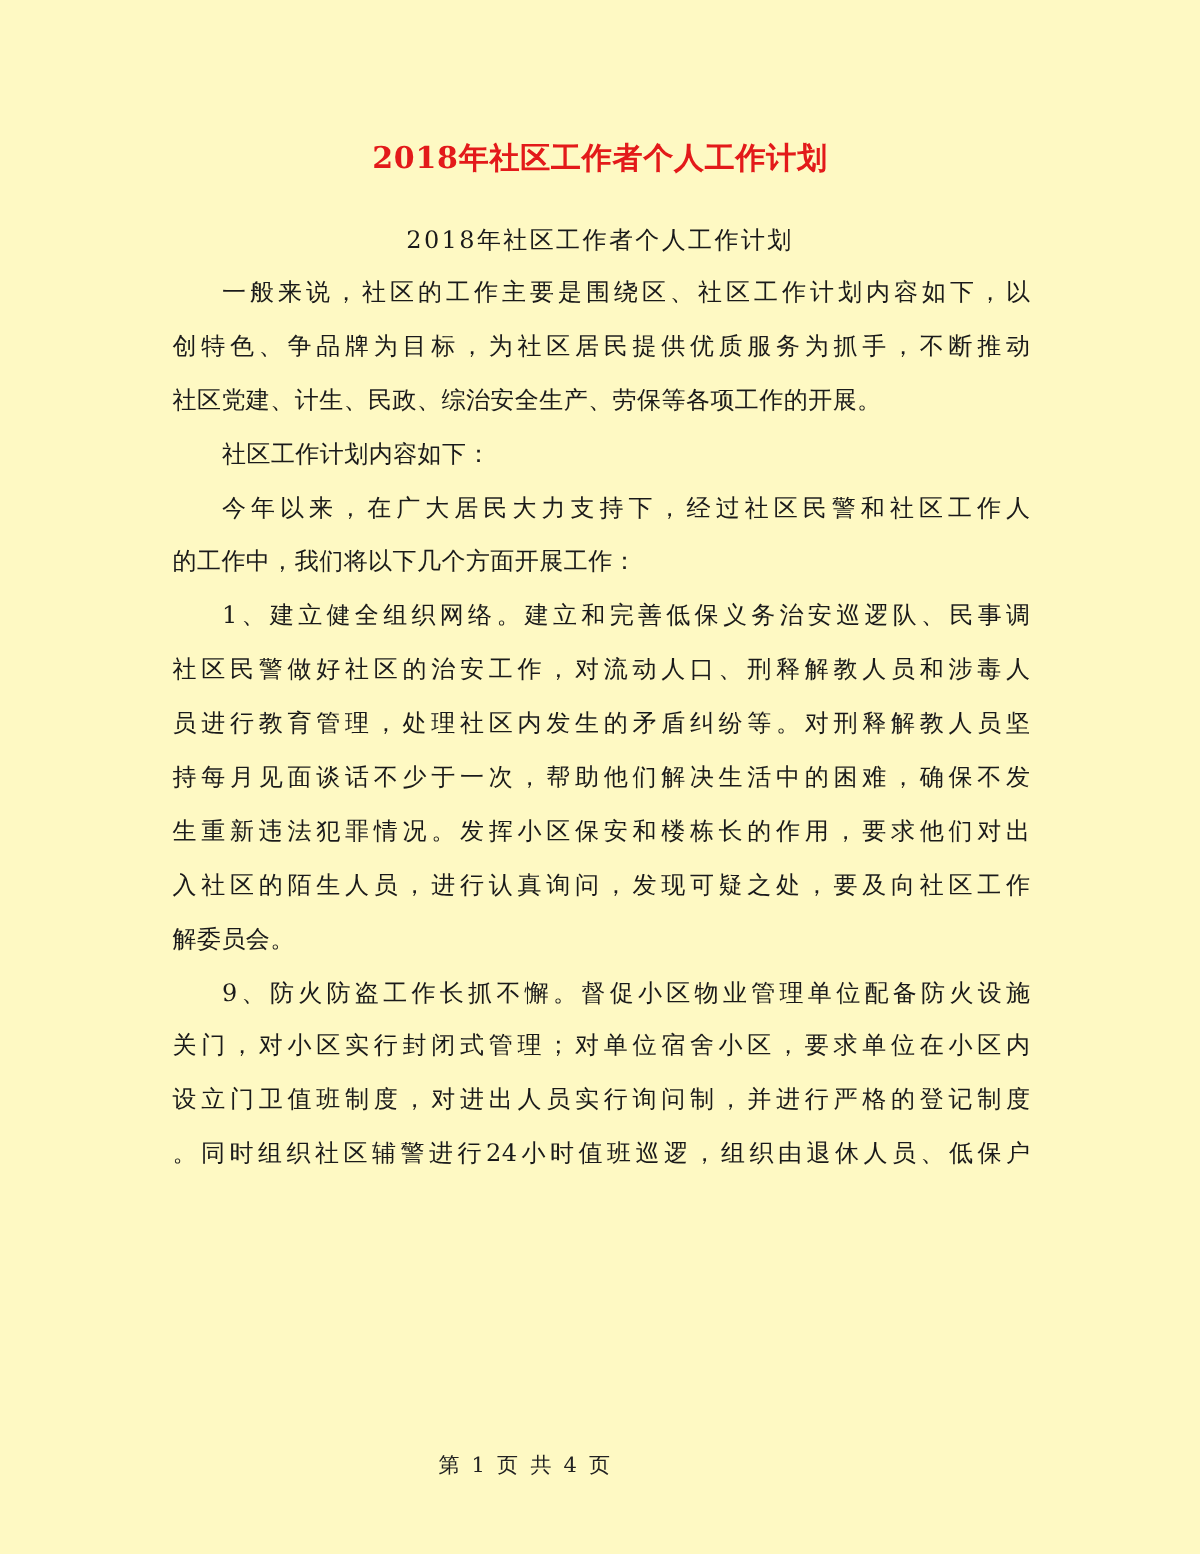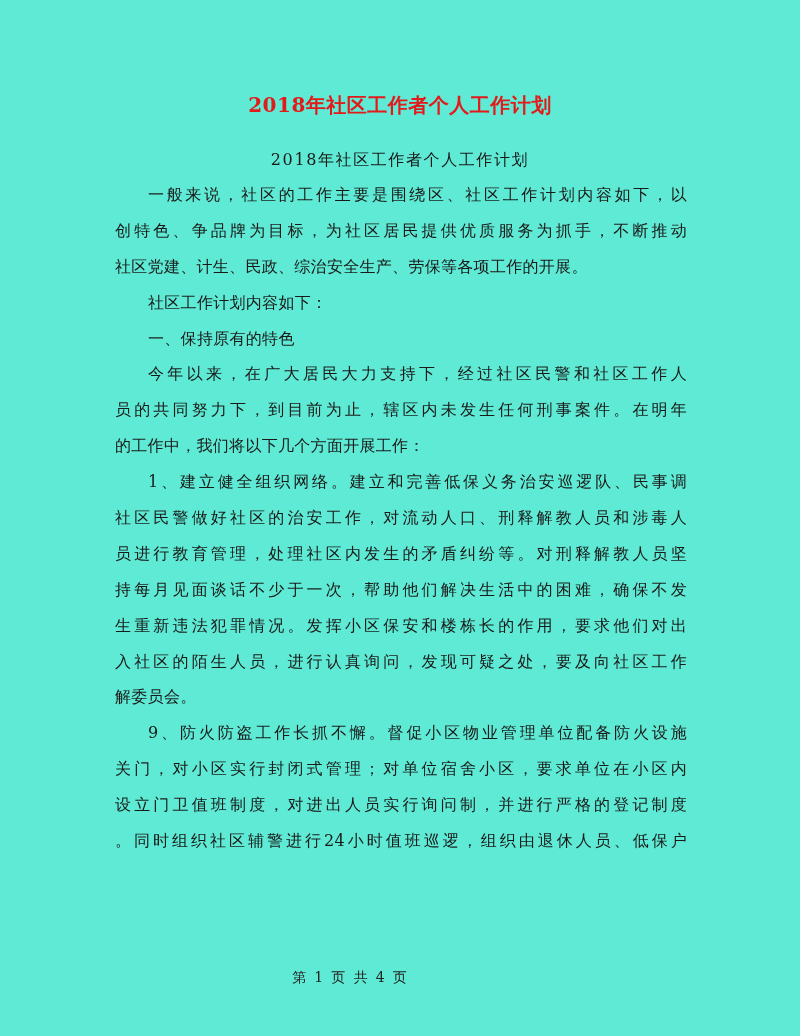--- a/index.html
+++ b/index.html
@@ -13,21 +13,21 @@
       position: relative;
       overflow: hidden;
       font-family: "DejaVu Serif", "Liberation Serif", serif;
       color: #1a1a1a;
     }
     .page {
       position: absolute;
       left: 0; top: 0;
       width: 800px;
       height: 1036px;
-      background: #5eead4;
+      background: #fef9c3;
     }
     .doc-title {
       position: absolute;
       top: 91px;
       left: 0;
       width: 800px;
       text-align: center;
       font-size: 20px;
       font-weight: bold;
       color: #e31a1a;
@@ -84,23 +84,21 @@
 
 <div class="page">
   <div class="doc-title" style="color: rgb(227, 26, 26);">2018年社区工作者个人工作计划</div>
   <div class="doc-subtitle">2018年社区工作者个人工作计划</div>
 
   <div class="body">
     <div class="line indent">一般来说，社区的工作主要是围绕区、社区工作计划内容如下，以</div>
     <div class="line">创特色、争品牌为目标，为社区居民提供优质服务为抓手，不断推动</div>
     <div class="line last">社区党建、计生、民政、综治安全生产、劳保等各项工作的开展。</div>
     <div class="line indent last">社区工作计划内容如下：</div>
-    <div class="line indent last">一、保持原有的特色</div>
     <div class="line indent">今年以来，在广大居民大力支持下，经过社区民警和社区工作人</div>
-    <div class="line">员的共同努力下，到目前为止，辖区内未发生任何刑事案件。在明年</div>
     <div class="line last">的工作中，我们将以下几个方面开展工作：</div>
     <div class="line indent">1、建立健全组织网络。建立和完善低保义务治安巡逻队、民事调</div>
     <div class="line">社区民警做好社区的治安工作，对流动人口、刑释解教人员和涉毒人</div>
     <div class="line">员进行教育管理，处理社区内发生的矛盾纠纷等。对刑释解教人员坚</div>
     <div class="line">持每月见面谈话不少于一次，帮助他们解决生活中的困难，确保不发</div>
     <div class="line">生重新违法犯罪情况。发挥小区保安和楼栋长的作用，要求他们对出</div>
     <div class="line">入社区的陌生人员，进行认真询问，发现可疑之处，要及向社区工作</div>
     <div class="line last">解委员会。</div>
     <div class="line indent">9、防火防盗工作长抓不懈。督促小区物业管理单位配备防火设施</div>
     <div class="line">关门，对小区实行封闭式管理；对单位宿舍小区，要求单位在小区内</div>

